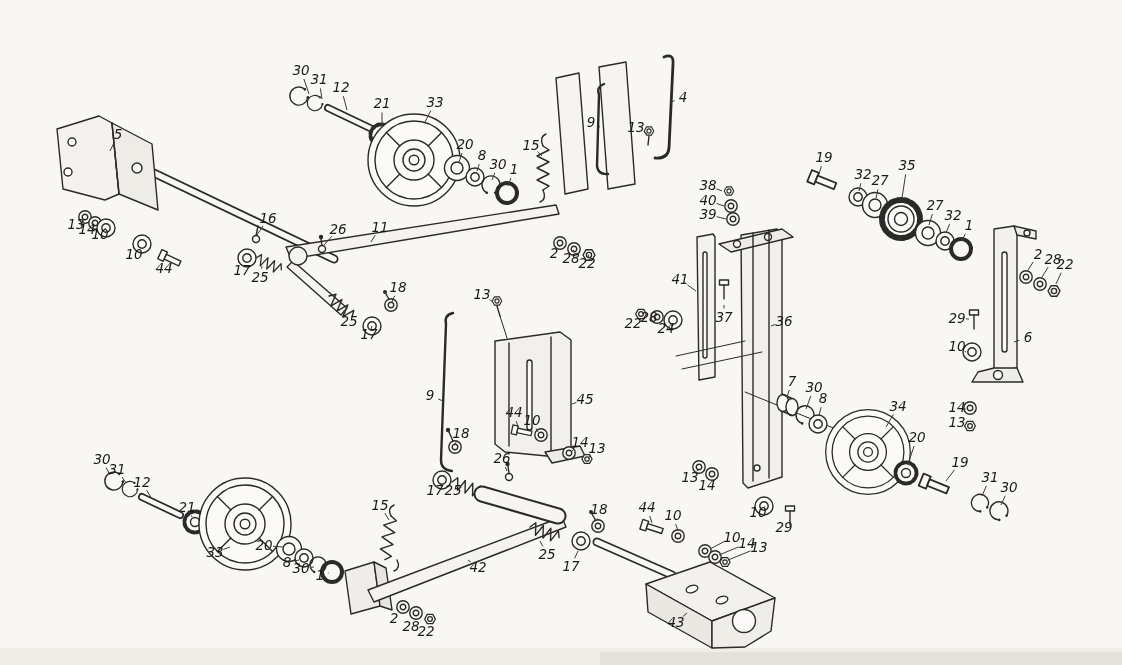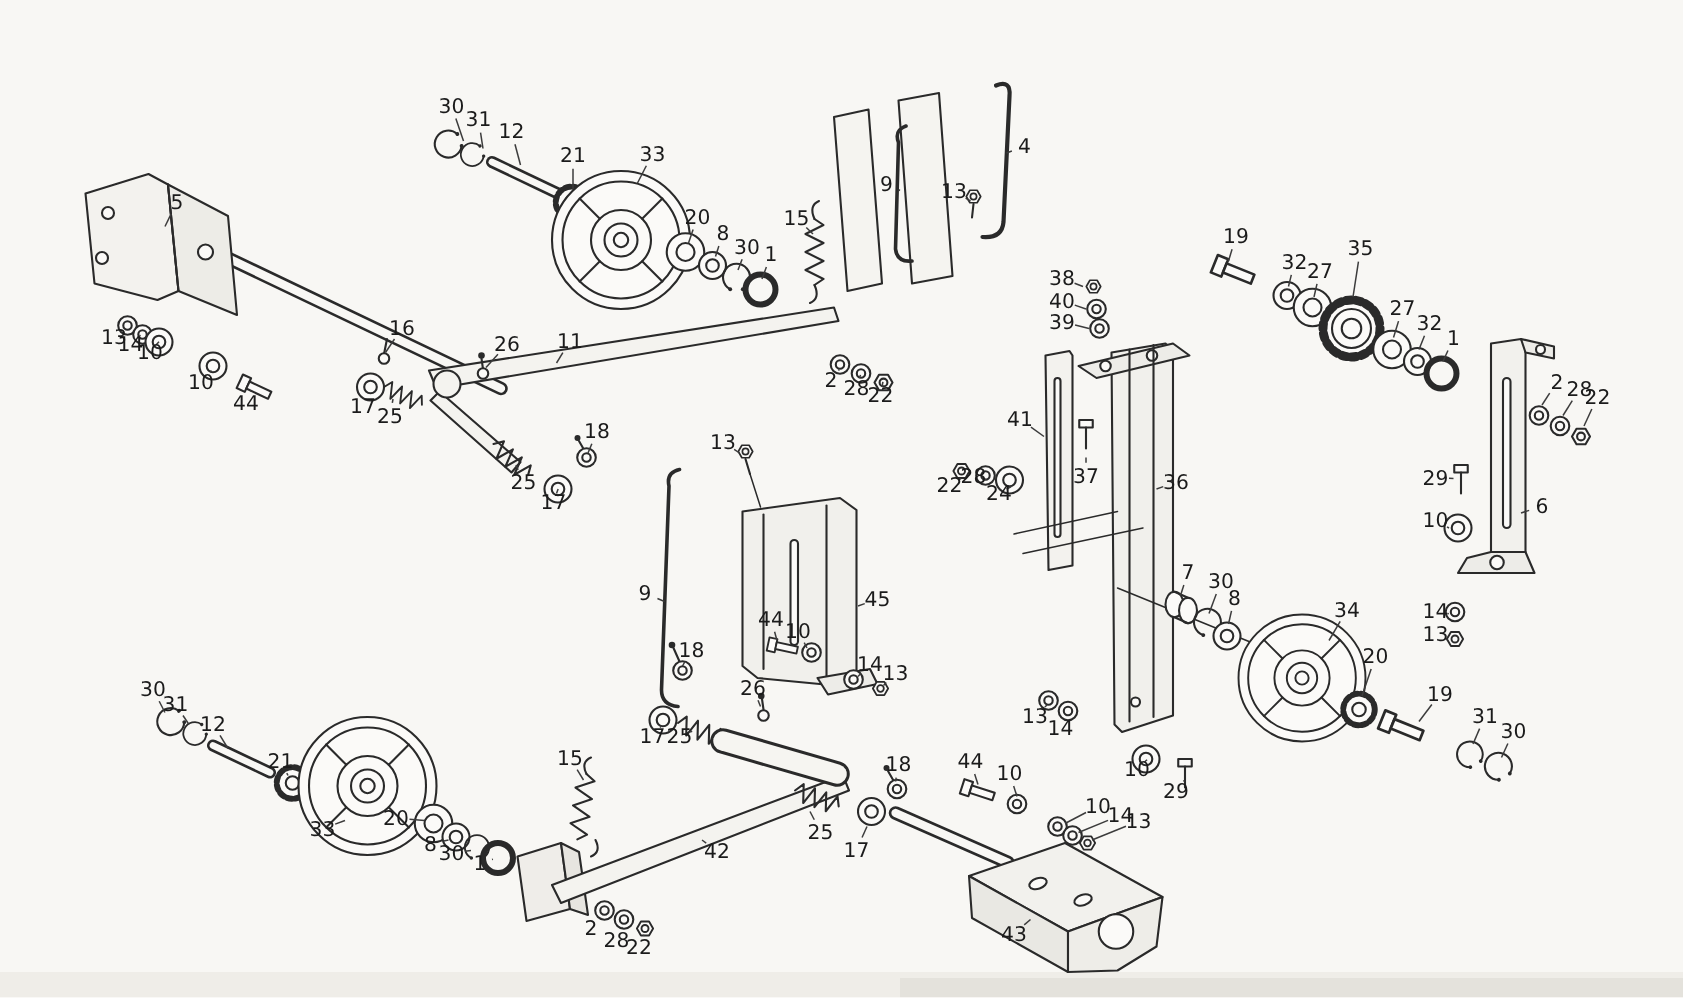--- a/index.html
+++ b/index.html
@@ -1,17 +1,17 @@
 <!DOCTYPE html>
 <html><head>
 <meta charset="utf-8">
 <style>
   html,body{margin:0;padding:0;background:#ffffff;}
   .page{width:1122px;height:665px;position:relative;background:#f8f7f4;overflow:hidden;
-        font-family:"DejaVu Sans",sans-serif;}
+        font-family:"DejaVu Sans",sans-serif;font-style:italic;}
   svg{display:block;}
   .plabel{font-family:"DejaVu Sans",sans-serif;font-size:13.5px;fill:#1b1b1b;
           text-anchor:middle;font-weight:500;}
   .leader{stroke:#3c3c3c;stroke-width:1;}
 </style>
 </head>
 <body>
 
 <div class="page">
 <svg id="diagram-svg" width="1122" height="665" viewBox="0 0 1122 665">

